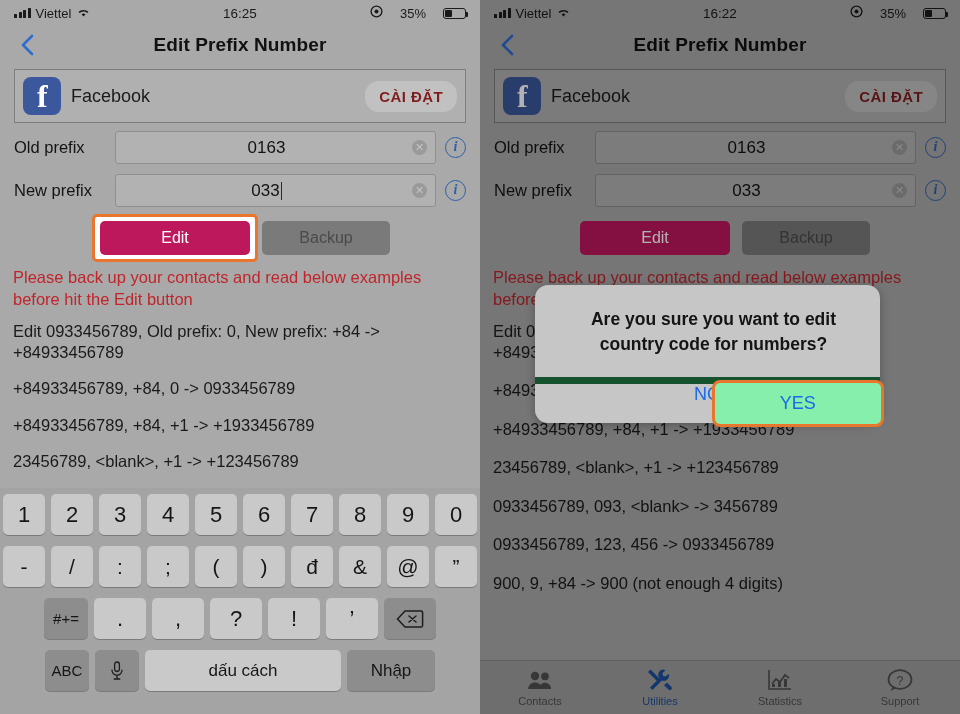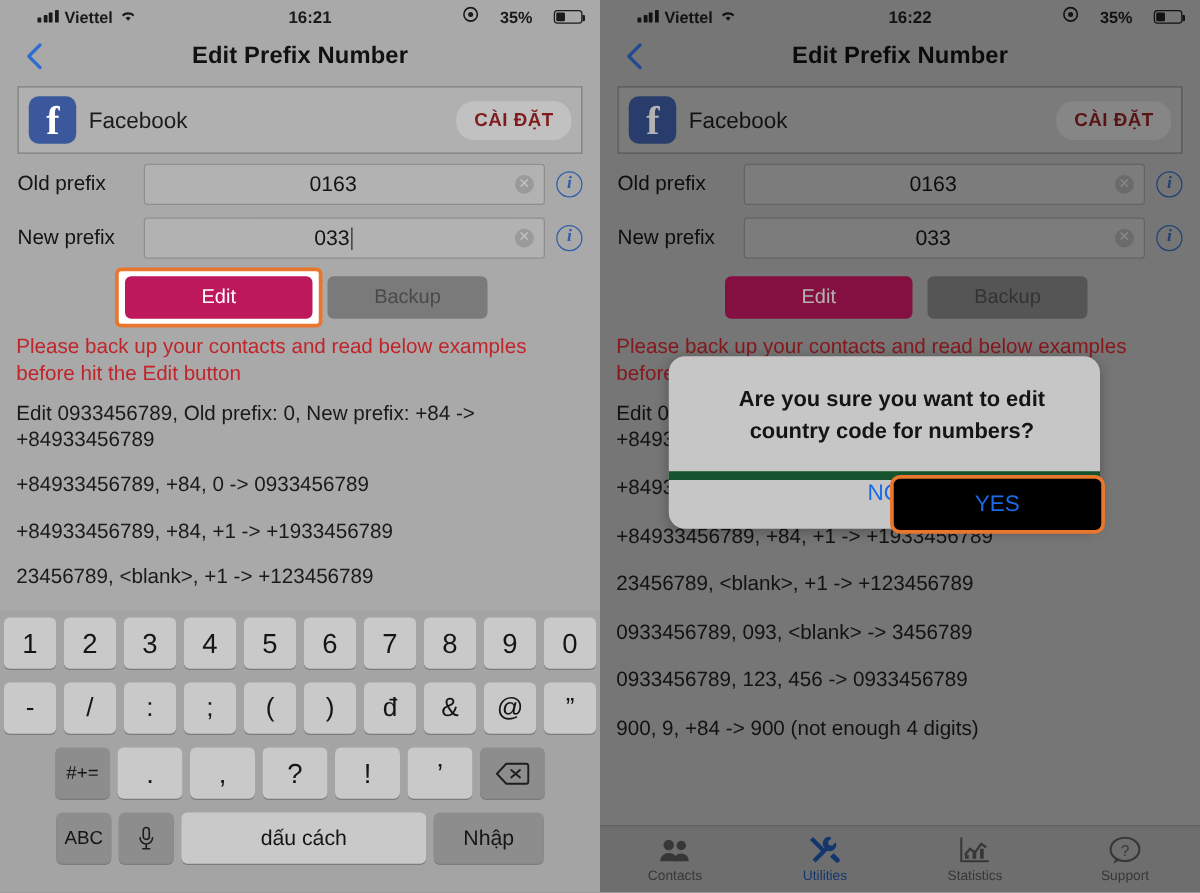--- a/index.html
+++ b/index.html
@@ -18,23 +18,22 @@
   .phone-body { position: absolute; inset: 0; }
 
   .dim-layer {
     position: absolute; left: 0; top: 0; width: 480px; height: 714px;
     background: rgba(0,0,0,0.30); pointer-events: none; z-index: 40;
   }
 
   
   .statusbar {
     height: 26px; display: flex; align-items: center;
-    padding: 0 14px; font-size: 13px; font-weight: bold; color: #1a1a1a;
+    padding: 0 14px; font-size: 13px; font-weight: normal; color: #1a1a1a;
     background: #a9a9a9;
-    margin-left: 16px;
   }
   .sb-left { display: flex; align-items: center; gap: 5px; width: 38%; }
   .sb-center { width: 24%; text-align: center; font-size: 13.5px; }
   .sb-right { width: 38%; display: flex; align-items: center; justify-content: flex-end; gap: 17px; }
   .signal { display: flex; align-items: flex-end; gap: 1.5px; height: 10px; }
   .signal i { width: 3px; background: #1a1a1a; border-radius: .5px; display: block; }
   .signal i:nth-child(1){ height: 4px; }
   .signal i:nth-child(2){ height: 6px; }
   .signal i:nth-child(3){ height: 8px; }
   .signal i:nth-child(4){ height: 10px; }
@@ -182,21 +181,21 @@
     flex: 1; display: flex; align-items: center; justify-content: center;
     font-size: 18px; color: #1a6ae8; background: transparent; border: none;
     font-family: "Liberation Sans", sans-serif;
   }
   .dlg-sep { width: 1px; background: #a8a8a8; }
   .dlg-btn-yes-wrap {
     position: absolute; right: -4px; top: -4px; bottom: -4px; width: 50%;
   }
   .dlg-btn-yes {
     width: 100%; height: 100%; border: 3px solid #e8762c; border-radius: 8px;
-    background: #000000; color: #1a6ae8; font-size: 18px;
+    background: #86efac; color: #1a6ae8; font-size: 18px;
     display: flex; align-items: center; justify-content: center;
     font-family: "Liberation Sans", sans-serif;
   }
 </style>
 </head>
 <body>
 
 <div class="screens">
 
   <div class="panel panel-left">
@@ -211,21 +210,21 @@
               <i></i>
             </span>
           <span>Viettel</span>
           <span>
             <svg width="15" height="11" viewBox="0 0 15 11">
                 <path d="M7.5 9.6l2-2.3a3 3 0 0 0-4 0z" fill="#1a1a1a"></path>
                 <path d="M7.5 4.6c1.5 0 2.9.6 3.9 1.5l1.1-1.3A7.3 7.3 0 0 0 7.5 2.9 7.3 7.3 0 0 0 2.5 4.8l1.1 1.3a5.7 5.7 0 0 1 3.9-1.5z" fill="#1a1a1a"></path>
               </svg>
           </span>
         </div>
-        <div class="sb-center">16:21</div>
+        <div class="sb-center">16:25</div>
         <div class="sb-right">
           <span>
             <svg width="13" height="13" viewBox="0 0 13 13">
                 <circle cx="6.5" cy="6.5" r="5.4" fill="none" stroke="#1a1a1a" stroke-width="1.3"></circle>
                 <circle cx="6.5" cy="6.5" r="2" fill="#1a1a1a"></circle>
               </svg>
           </span>
           <span>35%</span>
           <span class="batt">
               <i></i>

